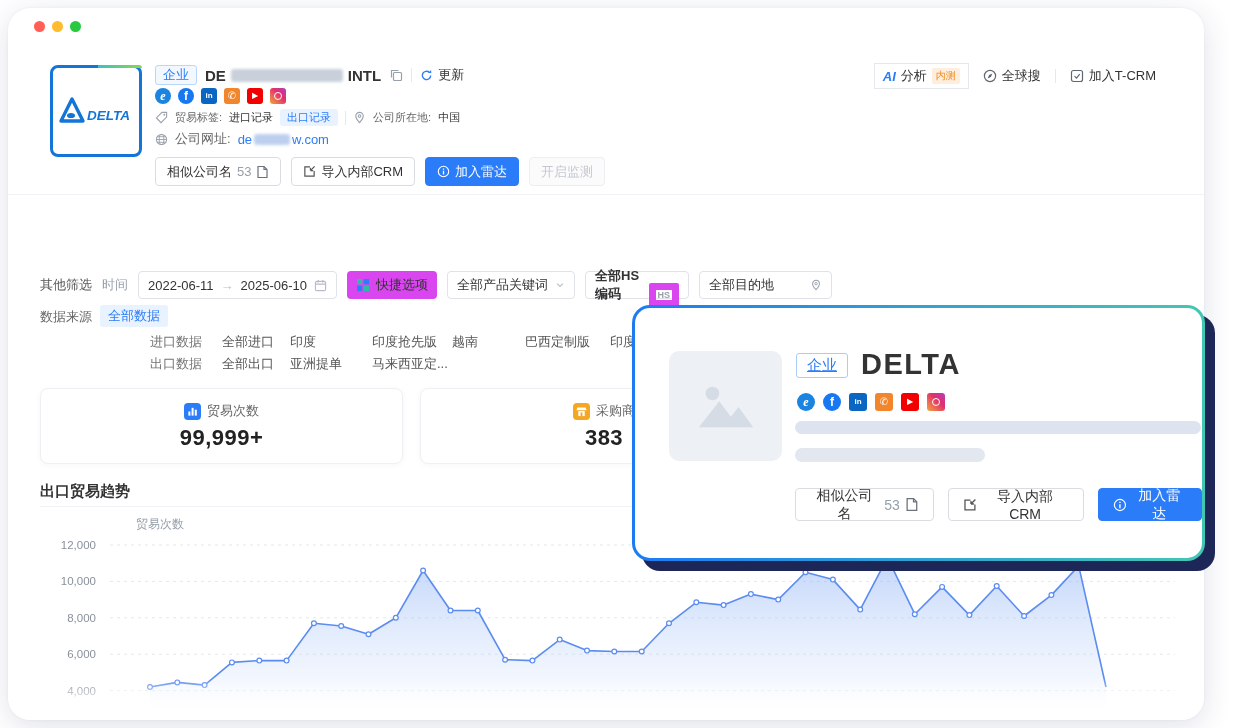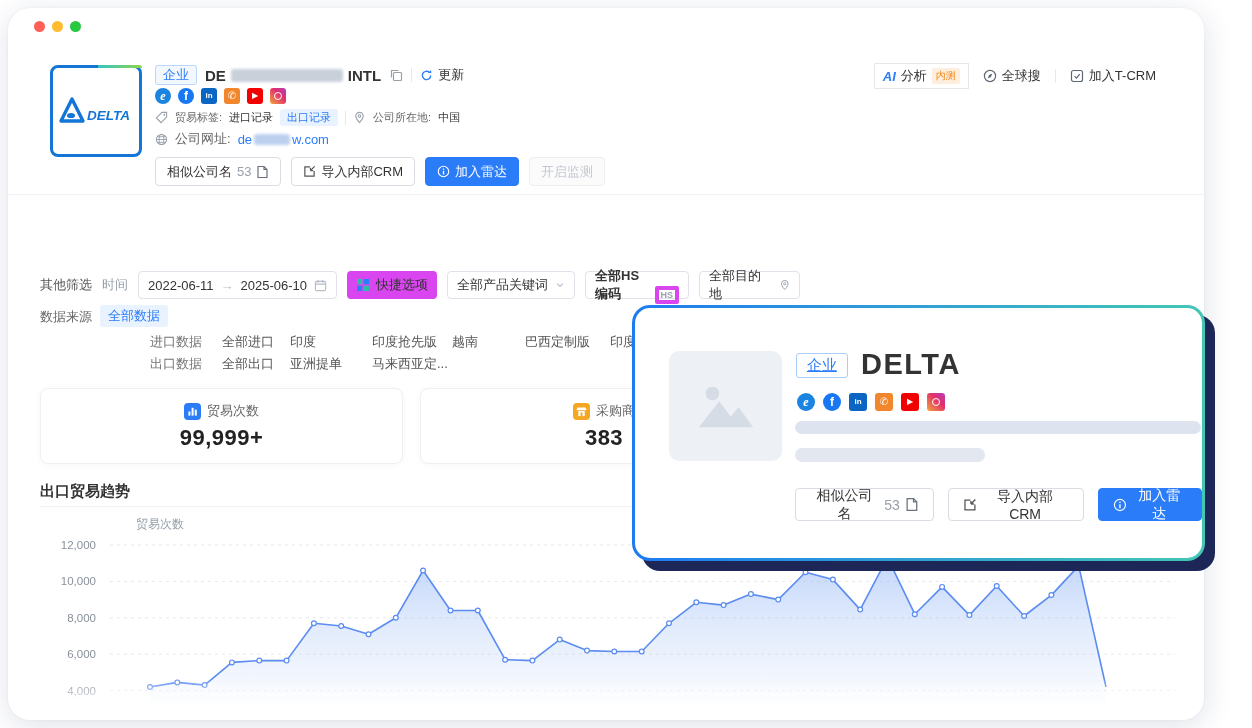--- a/index.html
+++ b/index.html
@@ -55,21 +55,21 @@
   .tab.active { background:#2b7cf8; color:#fff; }
 
   
   .frow { position:absolute; left:32px; top:263px; display:flex; align-items:center; gap:10px; font-size:13px; }
   .f-label { color:#555; }
   .f-label2 { color:#98a0ab; }
   .input-box { display:flex; align-items:center; gap:7px; height:28px; border:1px solid #dfe2e8;
     border-radius:4px; padding:0 9px; color:#333; background:#fff; }
   .chip-quick { background:#d946ef; border-radius:4px; height:28px; display:flex; align-items:center;
     gap:6px; padding:0 9px; color:#333; }
-  .hs-mini { font-size:9px; color:#98a0ab; border:4px solid #d946ef; border-radius:2px; padding:0 2px;margin-top:20px; }
+  .hs-mini { font-size:9px; color:#98a0ab; border:7px solid #d946ef; border-radius:2px; padding:0 2px;margin-top:20px; }
   .arrow { color:#b9bec7; }
 
   
   .ds-label { position:absolute; left:32px; top:300px; font-size:13px; color:#666; }
   .ds-all { position:absolute; left:92px; top:297px; font-size:13px; color:#2b7cf8; background:#e9f2ff;
     padding:2px 8px; border-radius:3px; cursor:pointer; }
   .ds-row { position:absolute; left:0; height:18px; font-size:13px; }
   .ds-row span { position:absolute; white-space:nowrap; }
   .ds-cat { color:#737373; }
   .ds-opt { color:#555; cursor:pointer; }
@@ -281,21 +281,21 @@
     <span class="input-box" style="width:128px;justify-content:space-between;">
       <span>全部产品关键词</span>
       <svg class="ic" width="10" height="10" viewBox="0 0 14 14">
         <path d="M3 5l4 4 4-4" stroke="#b9bec7" fill="none" stroke-width="1.6"></path>
       </svg>
     </span>
     <span class="input-box" style="width:104px;justify-content:flex-start;font-weight:bold;">
       <span>全部HS编码</span>
       <span class="hs-mini">HS</span>
     </span>
-    <span class="input-box" style="width:101px;justify-content:space-between;">
+    <span class="input-box" style="width:133px;justify-content:space-between;">
       <span>全部目的地</span>
       <svg class="ic" width="12" height="12" viewBox="0 0 14 14">
         <path d="M7 1.5a4 4 0 0 1 4 4c0 2.8-4 7-4 7s-4-4.2-4-7a4 4 0 0 1 4-4z" stroke="#9aa1ac" fill="none" stroke-width="1.2"></path>
         <circle cx="7" cy="5.5" r="1.4" stroke="#9aa1ac" fill="none" stroke-width="1.1"></circle>
       </svg>
     </span>
   </div>
 
   <span class="ds-label">数据来源</span>
   <span class="ds-all">全部数据</span>

